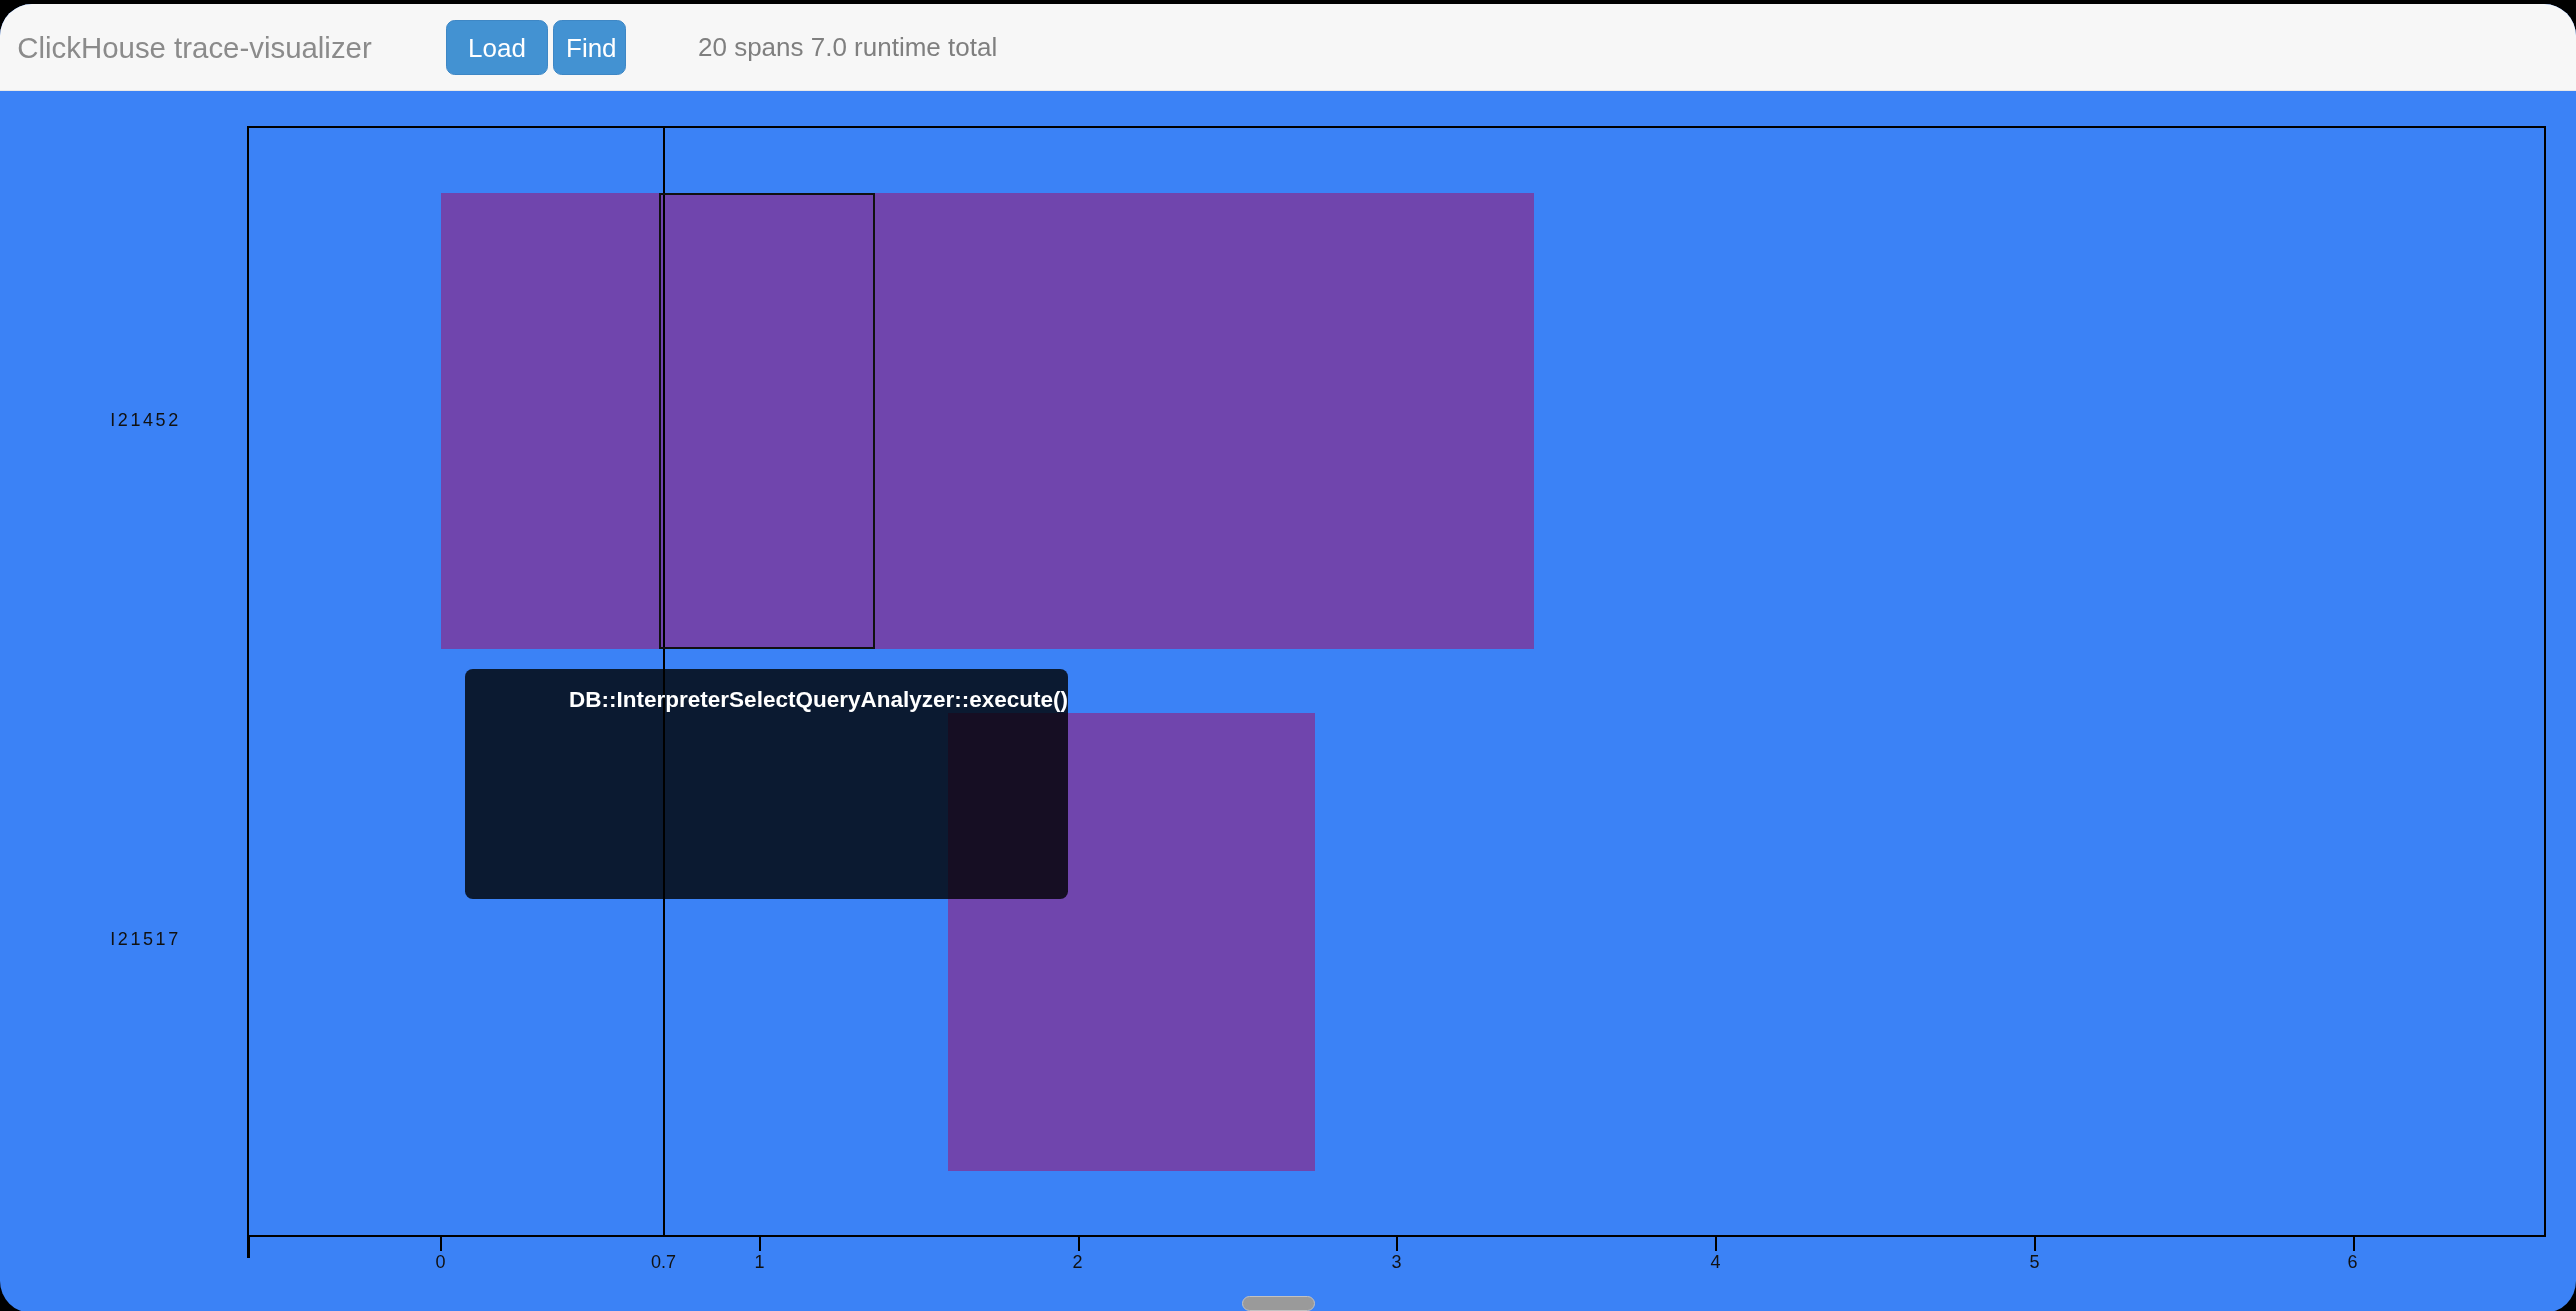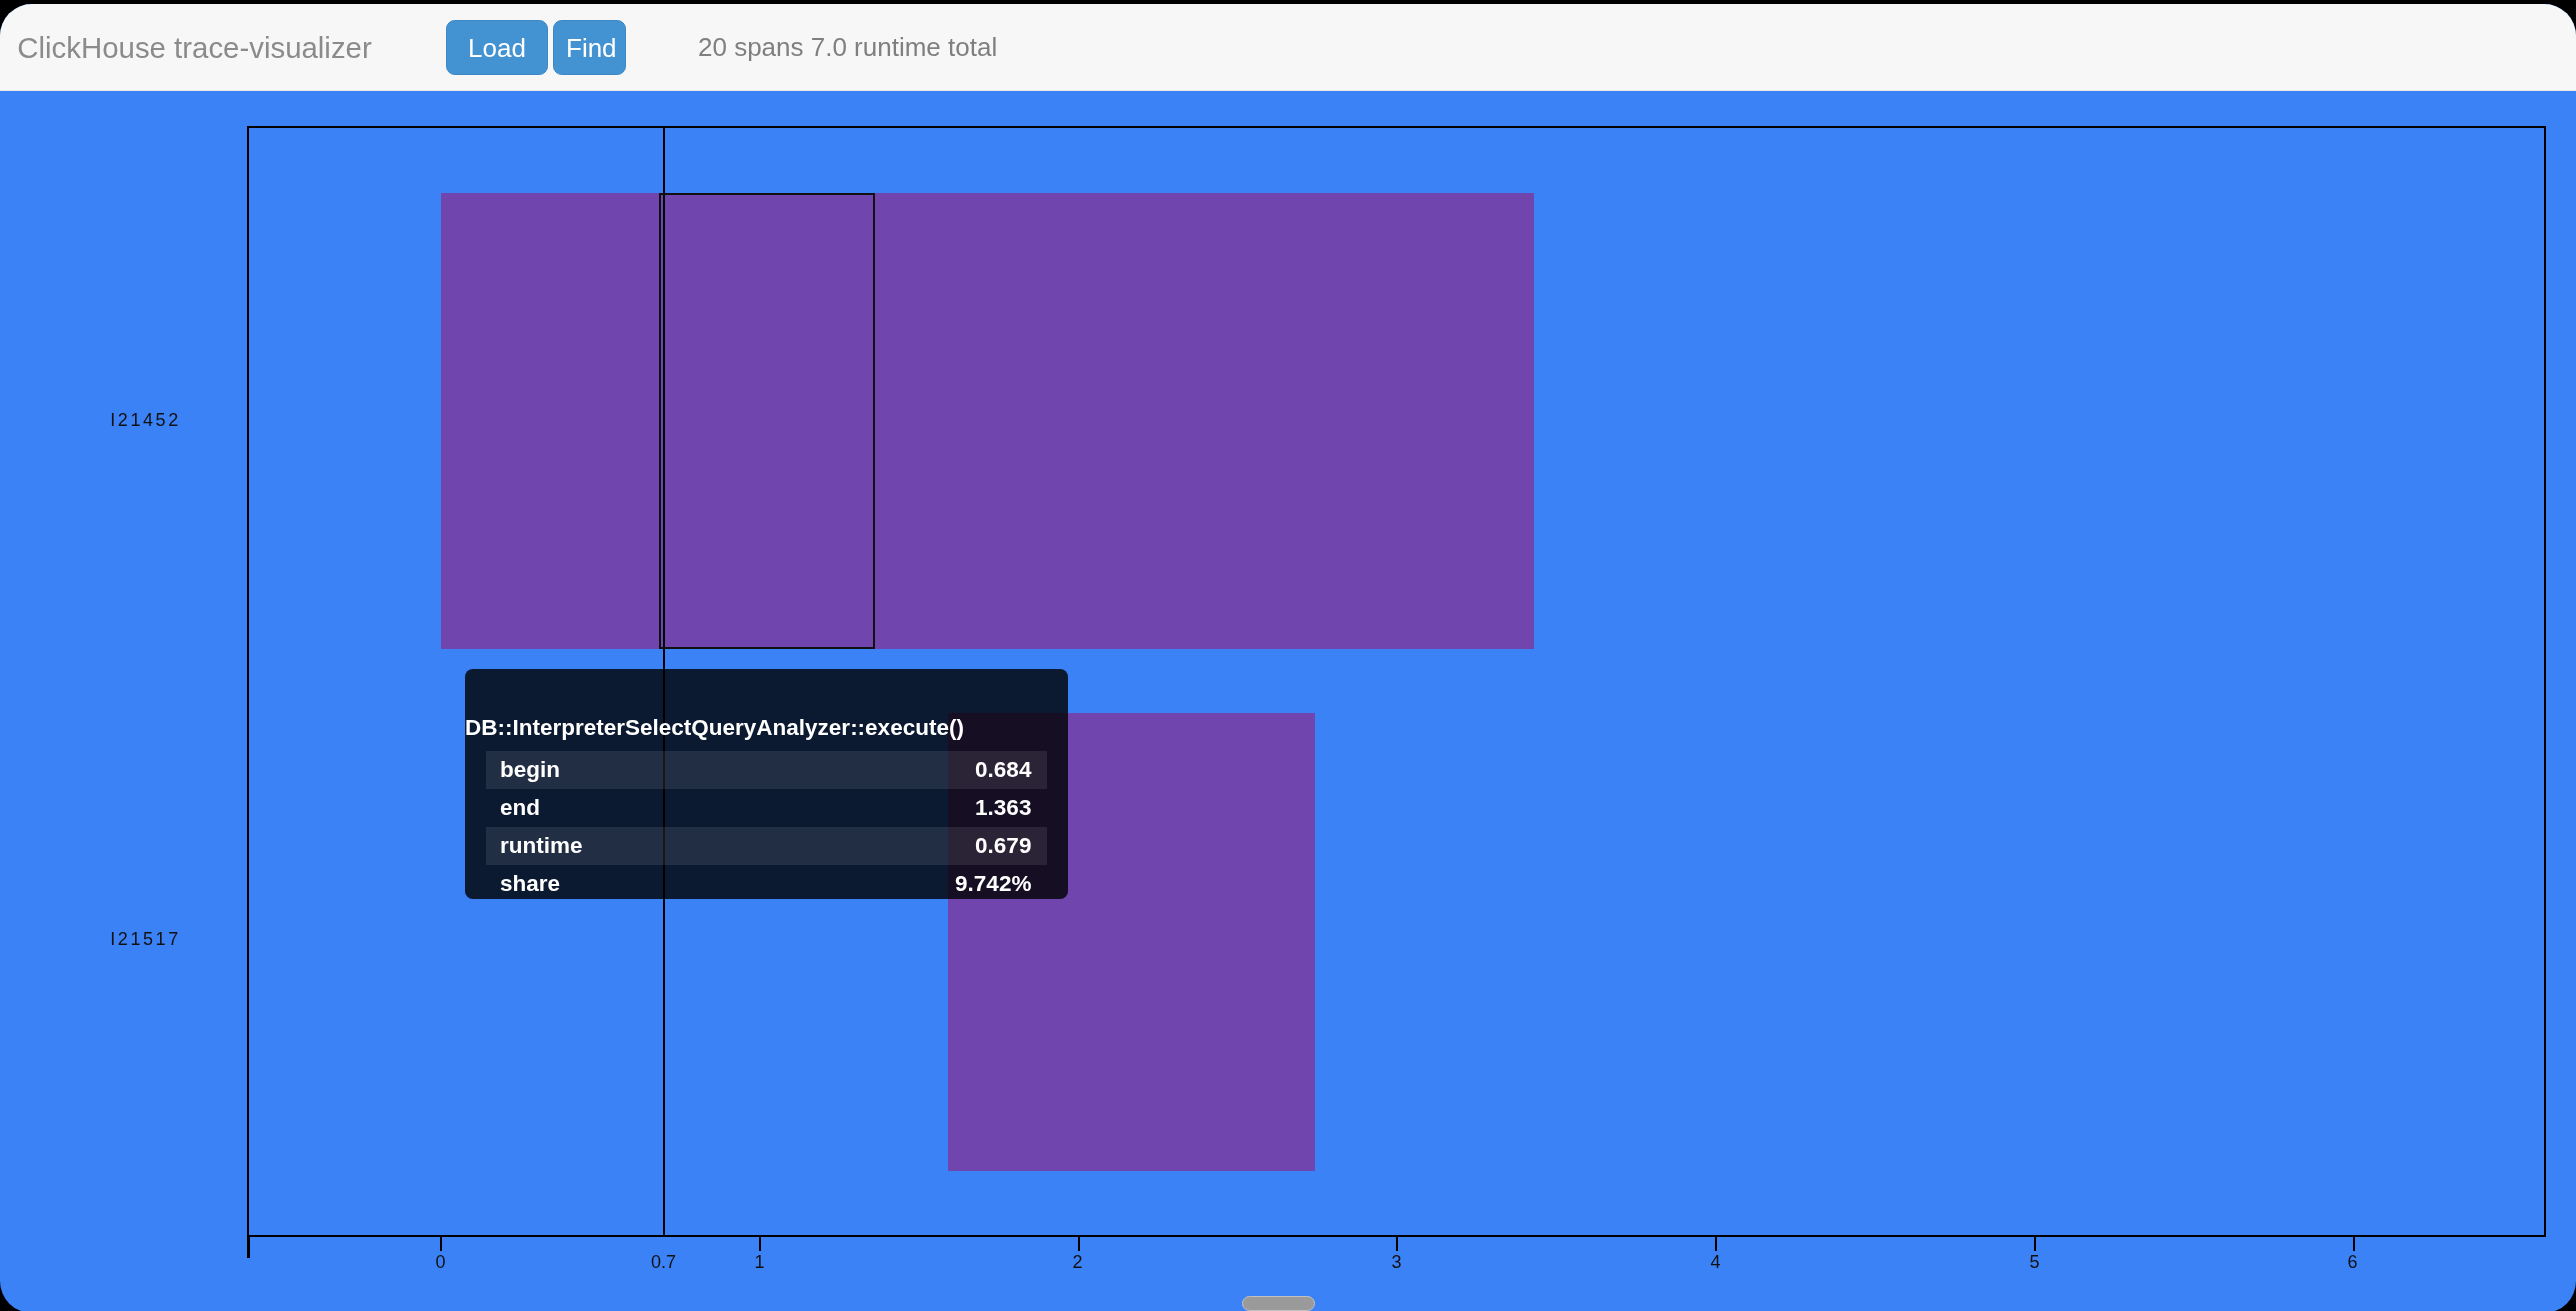--- a/index.html
+++ b/index.html
@@ -29,21 +29,21 @@
   #ylabel-1{left:50px;top:838px;}
   .span-bar{position:absolute;background:#7045ad;}
   #selected-outline{position:absolute;border:2.6px solid #111;box-sizing:border-box;background:transparent;pointer-events:none;}
   #marker-line{position:absolute;top:35px;width:1.7px;height:1111px;background:#000;pointer-events:none;}
   .xtick{position:absolute;top:1146px;width:1.7px;height:14px;background:#000;}
   .xtick-label{position:absolute;top:1161px;width:69px;margin-left:-35px;text-align:center;
     font-size:18px;color:#111;}
   
   #tooltip{position:absolute;left:465px;top:578px;width:603px;height:230px;border-radius:7.8px;
     background:rgba(0,0,0,0.8);color:#fff;font-weight:bold;box-sizing:border-box;}
-  #tooltip-title{height:53px;line-height:61px;text-align:left;font-size:22.5px;white-space:nowrap;margin-top:28px;}
+  #tooltip-title{height:53px;line-height:61px;text-align:right;font-size:22.5px;white-space:nowrap;}
   #tooltip-table{margin:0.9px 21px 0 21px;}
   .tt-row{height:38px;line-height:38px;display:flex;font-size:22.5px;}
   .tt-row:nth-child(odd){background:rgba(255,255,255,0.09);}
   .tt-label{padding-left:14px;flex:1;text-align:left;}
   .tt-value{padding-right:15.6px;text-align:right;}
   
   #hscrollbar-thumb{position:absolute;left:1242px;top:1292px;width:73px;height:14.7px;
     border-radius:7.8px;background:#9a9a9a;border:1.7px solid #c2c2c2;box-sizing:border-box;}
 </style>
 </head>
@@ -82,36 +82,18 @@
         <div class="xtick-label" style="left: 1716px;">4</div>
         <div class="xtick" style="left: 2034px;"></div>
         <div class="xtick-label" style="left: 2035px;">5</div>
         <div class="xtick" style="left: 2353px;"></div>
         <div class="xtick-label" style="left: 2353px;">6</div>
         <div class="xtick-label" style="left: 664px;">0.7</div>
       </div>
 
     <div id="tooltip">
       <div id="tooltip-title">DB::InterpreterSelectQueryAnalyzer::execute()</div>
-      <div id="tooltip-table">
-        <div class="tt-row">
-          <span class="tt-label">begin</span>
-          <span class="tt-value">0.684</span>
-        </div>
-        <div class="tt-row">
-          <span class="tt-label">end</span>
-          <span class="tt-value">1.363</span>
-        </div>
-        <div class="tt-row">
-          <span class="tt-label">runtime</span>
-          <span class="tt-value">0.679</span>
-        </div>
-        <div class="tt-row">
-          <span class="tt-label">share</span>
-          <span class="tt-value">9.742%</span>
-        </div>
-      </div>
     </div>
   </div>
 
   <div id="hscrollbar-thumb"></div>
 </div>
 
 
 </body></html>

